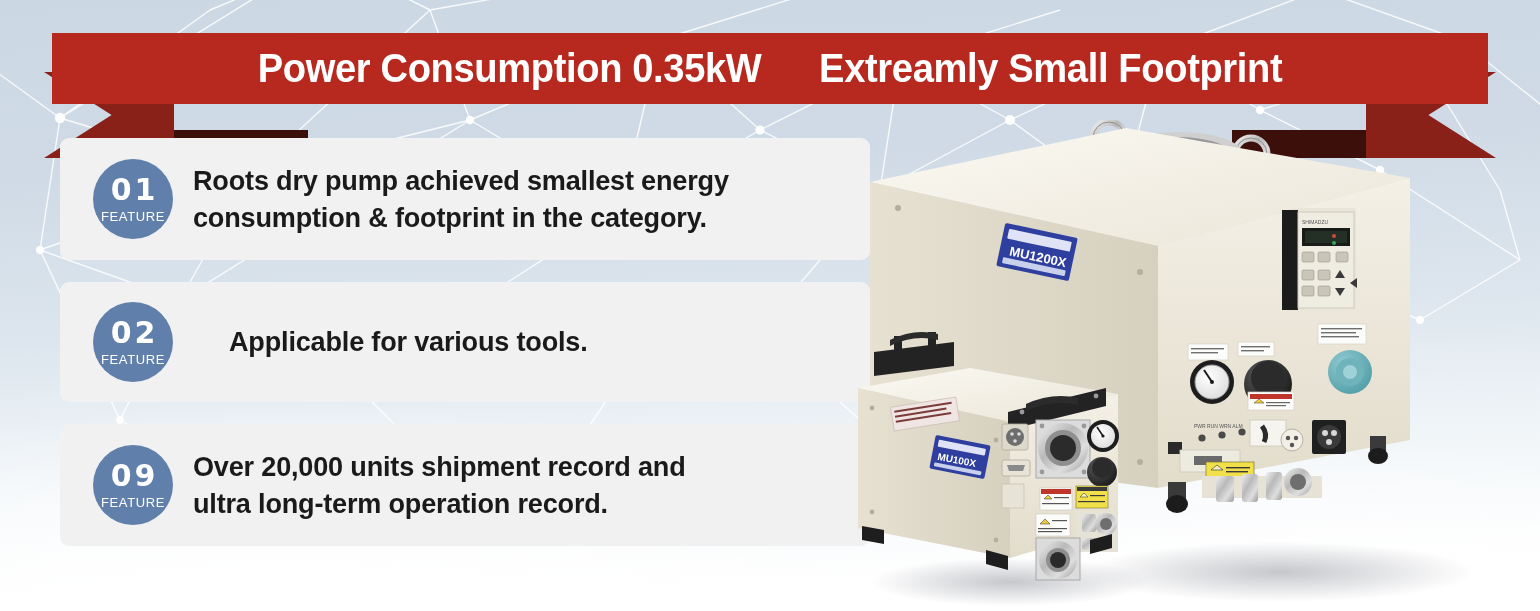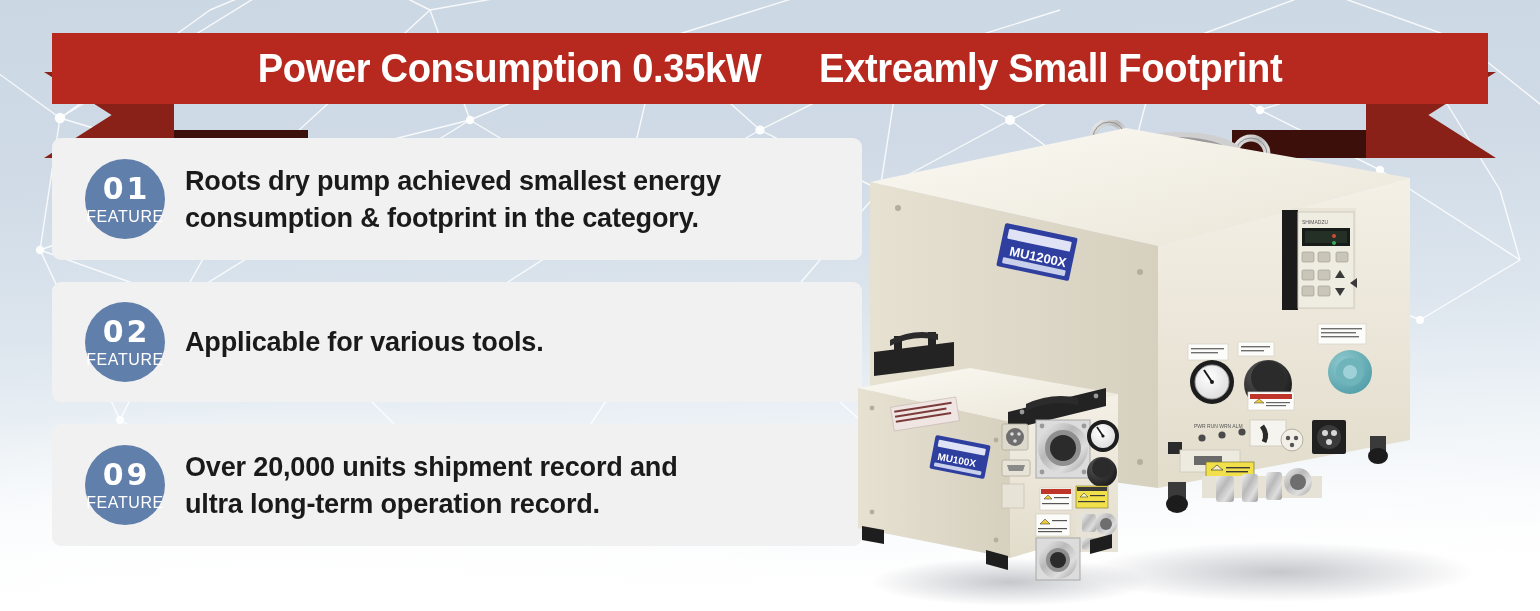--- a/index.html
+++ b/index.html
@@ -30,33 +30,33 @@
   .rb-tail-r{position:absolute;left:1366px;top:46px;width:130px;height:86px;background:#8a2119;
       clip-path:polygon(0 0, 100% 0, 48% 50%, 100% 100%, 0 100%);}
   .rb-band{position:absolute;left:52px;top:7px;width:1436px;height:71px;background:#b7281f;}
   .rb-text{position:absolute;left:52px;top:7px;width:1436px;height:71px;
       display:flex;align-items:center;justify-content:center;gap:62px;
       color:#fff;font-weight:700;font-size:41px;letter-spacing:-0.4px;
       font-family:"Liberation Sans","DejaVu Sans",sans-serif;
       transform:scaleX(0.93);transform-origin:center;white-space:nowrap;}
 
   
-  .cards{position:absolute;left:52px;top:138px;width:810px;}
+  .cards{position:absolute;left:60px;top:138px;width:810px;}
   .card{position:relative;background:#f1f1f1;border-radius:9px;
         display:flex;align-items:center;margin-bottom:22px;}
   .card.c1{height:122px;}
-  .card.c2{height:120px;}
+  .card.c2{height:120px;gap:36px;}
   .card.c3{height:122px;}
   .badge{width:80px;height:80px;border-radius:50%;background:#607fab;
       flex:0 0 80px;margin-left:33px;margin-right:20px;
       display:flex;flex-direction:column;align-items:center;justify-content:center;
       color:#ffffff;}
   .badge .num{font-size:30px;font-weight:600;letter-spacing:3px;line-height:1;
       margin-left:3px;font-family:"DejaVu Sans",sans-serif;}
-  .badge .cap{font-size:16px;letter-spacing:0.6px;line-height:1;margin-top:5px;
+  .badge .cap{font-size:13px;letter-spacing:0.6px;line-height:1;margin-top:5px;
       font-family:"Liberation Sans",sans-serif;}
   .ctext{color:#1a1a1a;font-weight:700;font-size:28.5px;line-height:1.30;
       letter-spacing:-0.2px;transform:scaleX(0.95);transform-origin:left center;
       font-family:"Liberation Sans","DejaVu Sans",sans-serif;}
 
   
   .pumps{position:absolute;left:850px;top:120px;width:690px;height:491px;}
 </style>
 </head>
 <body>

